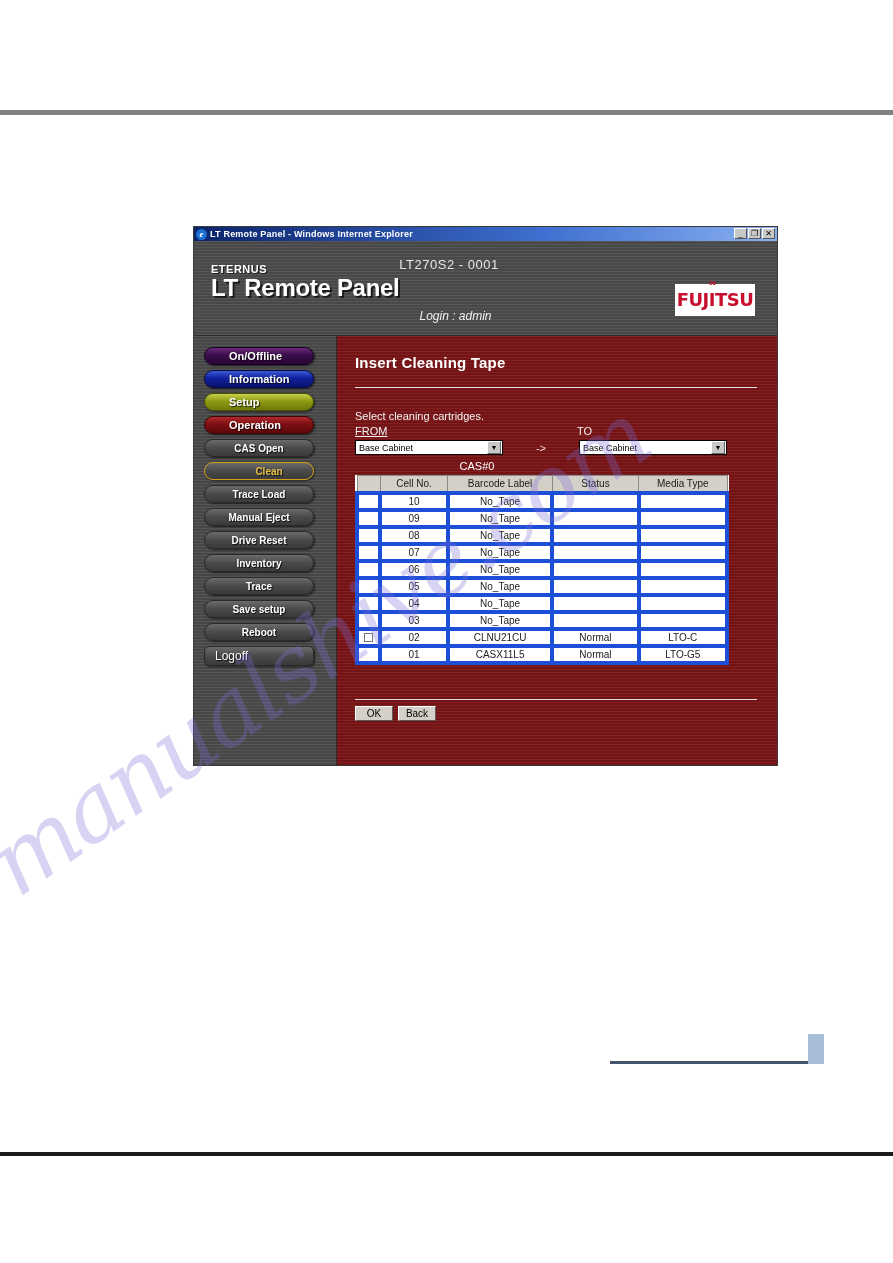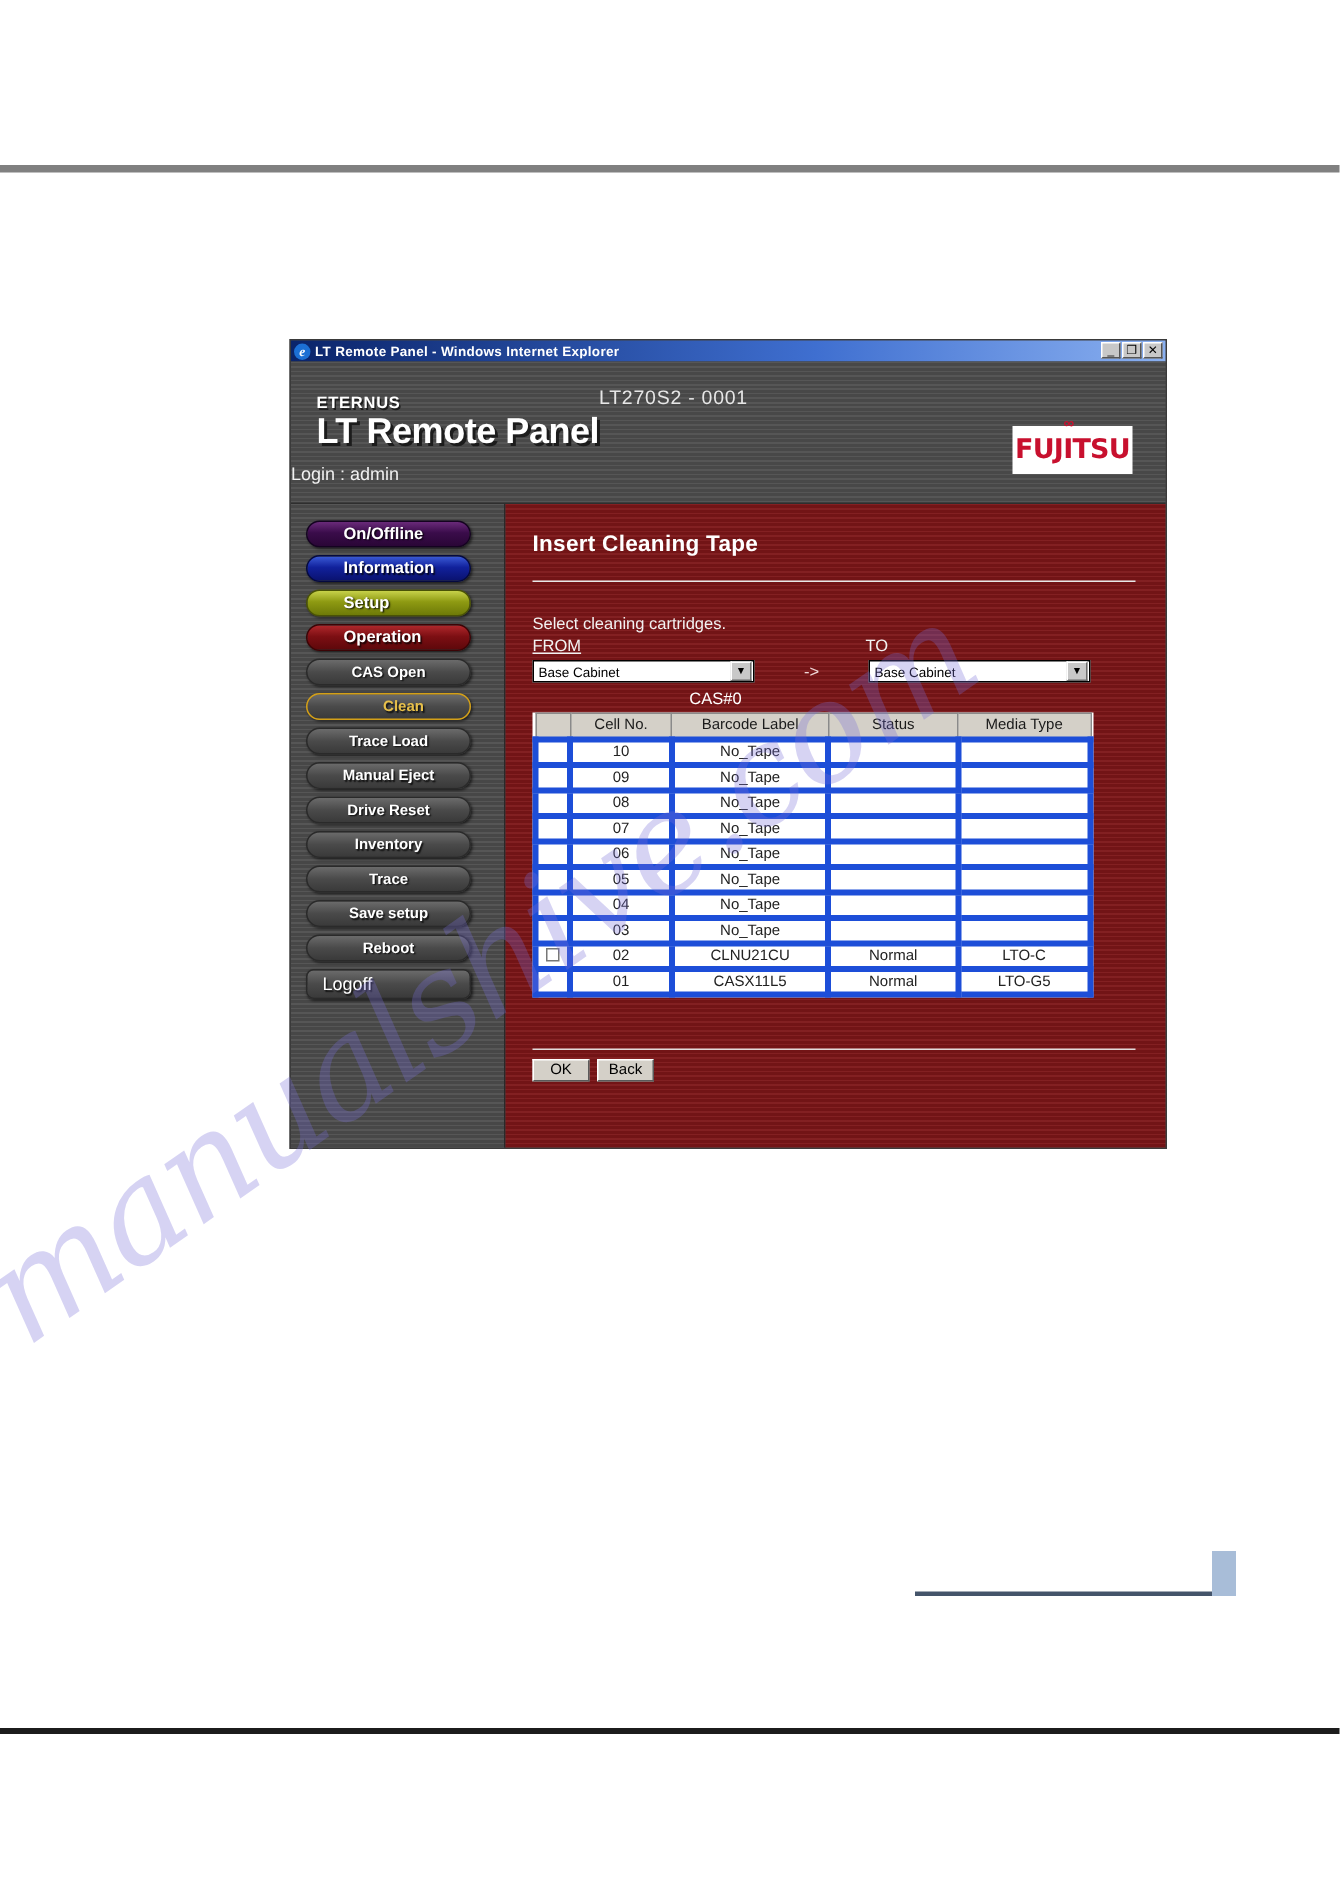--- a/index.html
+++ b/index.html
@@ -110,22 +110,23 @@
     margin-top:-1px;
     text-shadow:2px 2px 0 #1c1c1c;
   }
   #unit-id {
     position:absolute; left:0; right:0; top:16px;
     text-align:center; color:#e6e6e6; font-size:13px; letter-spacing:0.5px;
     padding-right:73px;
   }
   #login-line {
     position:absolute; left:0; right:0; top:68px;
-    color:#f0f0f0; font-size:12px;
+    text-align:center; color:#f0f0f0; font-size:12px;
     padding-right:60px;
+    font-style:italic;
   }
   #fujitsu-logo {
     position:absolute; right:22px; top:43px;
     width:80px; height:32px;
     background:#ffffff;
     display:flex; align-items:center; justify-content:center;
     position:absolute;
   }
   #fujitsu-logo .fj-text {
     color:#c8102e; font-size:18px; font-weight:bold; letter-spacing:-0.5px;

